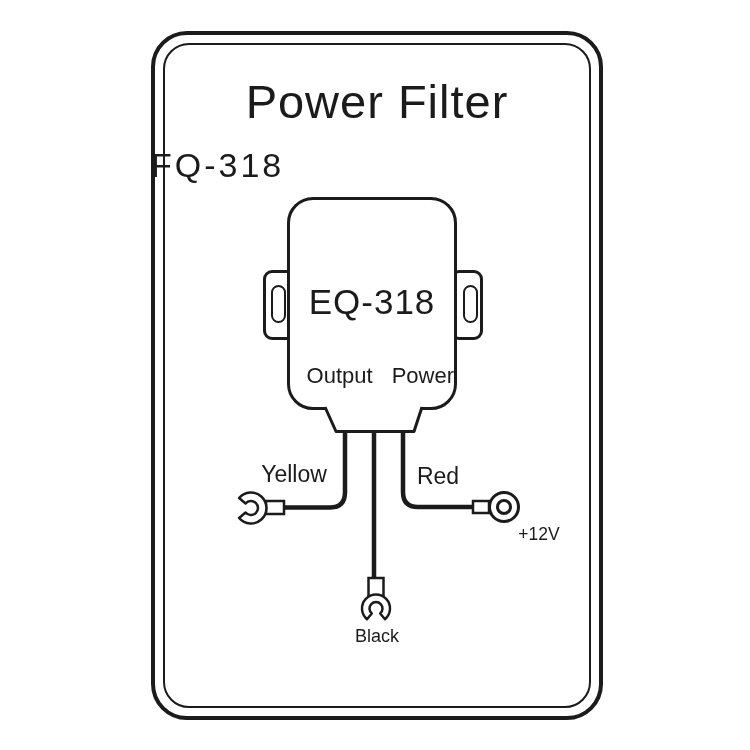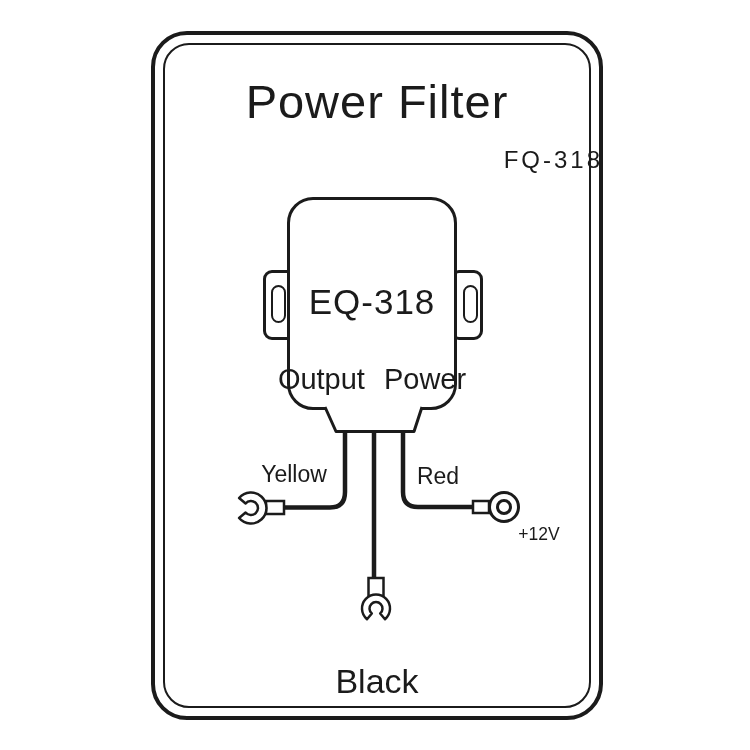--- a/index.html
+++ b/index.html
@@ -20,22 +20,22 @@
     position:absolute;left:8px;top:8px;right:8px;bottom:8px;
     border:2px solid var(--ink);border-radius:26px;
   }
 
   
   .title{
     position:absolute;left:151px;width:452px;top:74px;text-align:center;
     font-size:47px;letter-spacing:1px;white-space:nowrap;z-index:4;
   }
   .model{
-    position:absolute;left:151px;width:452px;top:146px;text-align:right;
-    font-size:24px;letter-spacing:3px;white-space:nowrap;z-index:4;
+    position:absolute;left:151px;width:452px;top:146px;text-align:left;
+    font-size:34px;letter-spacing:3px;white-space:nowrap;z-index:4;
   }
 
   
   .ear{
     position:absolute;top:270px;width:33px;height:70px;box-sizing:border-box;
     border:3px solid var(--ink);border-radius:9px;background:var(--paper);z-index:1;
   }
   .ear-left{left:263px;}
   .ear-right{left:450px;}
   .slot{
@@ -48,33 +48,33 @@
   
   .device{
     position:absolute;left:287px;top:197px;width:170px;height:213px;box-sizing:border-box;
     border:3.5px solid var(--ink);border-radius:26px;background:var(--paper);z-index:2;
   }
   .device-label{
     position:absolute;left:0;right:0;top:82px;text-align:center;
     font-size:35px;letter-spacing:1px;white-space:nowrap;
   }
   .io-row{
-    position:absolute;left:0;right:0;top:163px;display:flex;justify-content:center;gap:19px;
-    font-size:29px;white-space:nowrap;
+    position:absolute;left:0;right:0;top:163px;display:flex;justify-content:flex-end;gap:19px;
+    font-size:22px;white-space:nowrap;
   }
 
   
   .wire-svg{position:absolute;left:0;top:0;width:750px;height:750px;z-index:3;pointer-events:none;}
 
   
   .lbl{position:absolute;transform:translateX(-50%);white-space:nowrap;z-index:4;}
   .lbl-yellow{left:294px;top:461px;font-size:23px;}
   .lbl-red{left:438px;top:463px;font-size:23px;}
   .lbl-v12{left:497px;top:524px;font-size:17.5px;margin-left:42px;}
-  .lbl-black{left:377px;top:626px;font-size:34px;margin-top:36px;}
+  .lbl-black{left:377px;top:626px;font-size:18px;}
   .lbl-ground{left:376px;top:658px;font-size:25.5px;}
 </style>
 </head>
 <body>
 
 <div class="stage">
 
   <div class="card-outer">
     <div class="card-inner"></div>
   </div>

